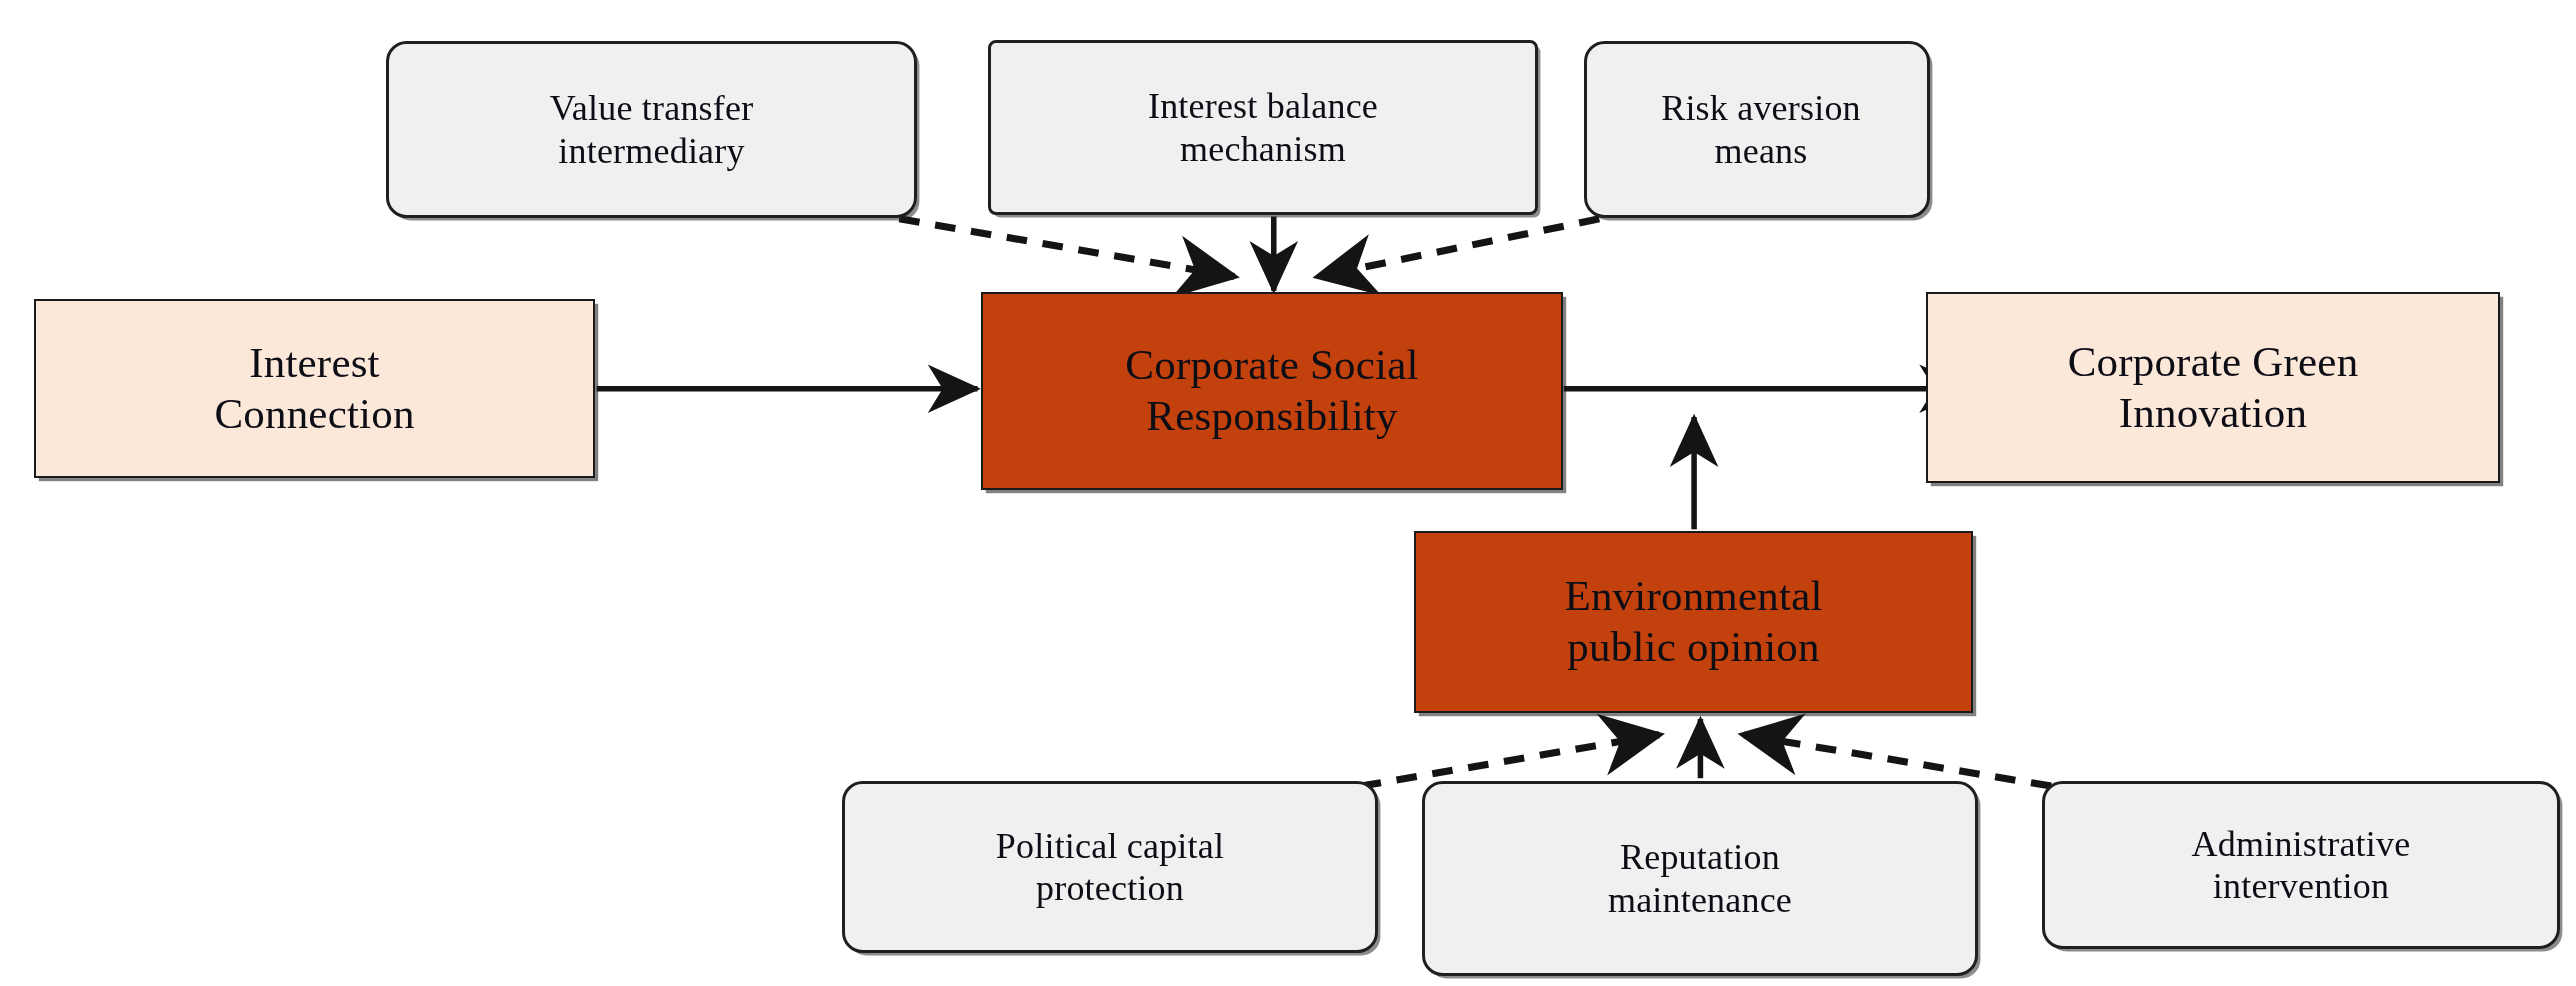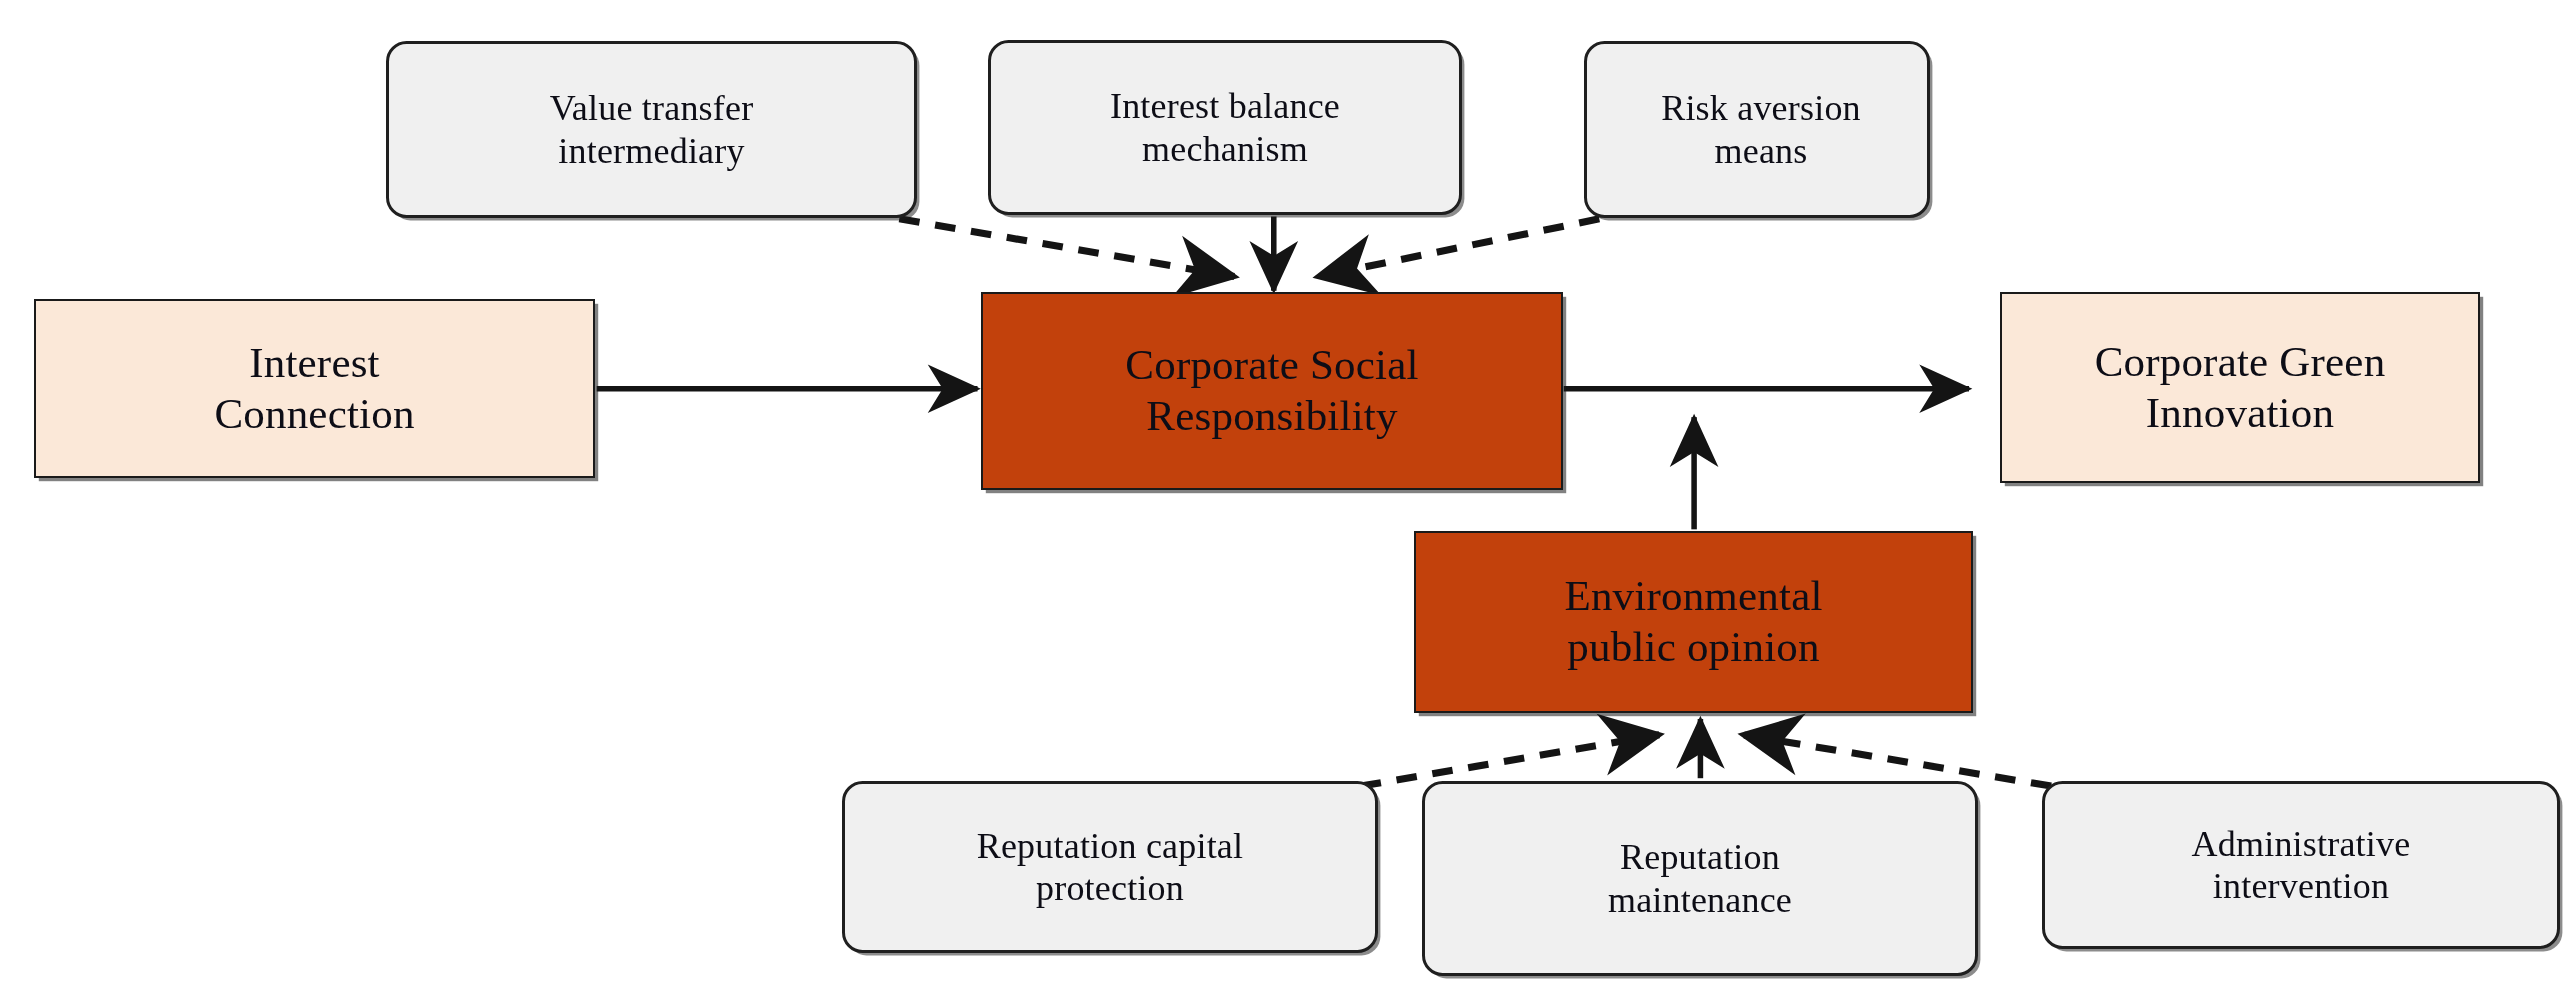--- a/index.html
+++ b/index.html
@@ -96,52 +96,52 @@
     <line x1="1722" y1="995" x2="2100" y2="930" stroke="#141414" stroke-width="9" stroke-dasharray="26 20" marker-end="url(#ah-d)"></line>
 
     <line x1="2596" y1="995" x2="2206" y2="930" stroke="#141414" stroke-width="9" stroke-dasharray="26 20" marker-end="url(#ah-d)"></line>
   </svg>
 
   <div class="node round fill-gray" style="left:386px; top:41px; width:531px; height:177px;">
     <span class="label">Value transfer
 intermediary</span>
   </div>
 
-  <div class="node round fill-gray" style="left:988px; top:40px; width:474px; height:175px;">
+  <div class="node round fill-gray" style="left:988px; top:40px; width:550px; height:175px;border-radius:8px;">
     <span class="label">Interest balance
 mechanism</span>
   </div>
 
   <div class="node round fill-gray" style="left:1584px; top:41px; width:346px; height:177px;padding-left:8px;">
     <span class="label">Risk aversion
 means</span>
   </div>
 
   <div class="node rect fill-peach" style="left:34px; top:299px; width:561px; height:179px;">
     <span class="label">Interest
 Connection</span>
   </div>
 
   <div class="node rect fill-blue" style="left:981px; top:292px; width:582px; height:198px;">
     <span class="label">Corporate Social
 Responsibility</span>
   </div>
 
-  <div class="node rect fill-peach" style="left:2000px; top:292px; width:480px; height:191px;">
+  <div class="node rect fill-peach" style="left:1926px; top:292px; width:574px; height:191px;">
     <span class="label">Corporate Green
 Innovation</span>
   </div>
 
   <div class="node rect fill-blue" style="left:1414px; top:531px; width:559px; height:182px;">
     <span class="label">Environmental
 public opinion</span>
   </div>
 
   <div class="node round fill-gray" style="left:842px; top:781px; width:536px; height:172px;">
-    <span class="label">Reputation capital
+    <span class="label">Political capital
 protection</span>
   </div>
 
   <div class="node round fill-gray" style="left:1422px; top:781px; width:556px; height:195px;">
     <span class="label">Reputation
 maintenance</span>
   </div>
 
   <div class="node round fill-gray" style="left:2042px; top:781px; width:518px; height:168px;">
     <span class="label">Administrative

